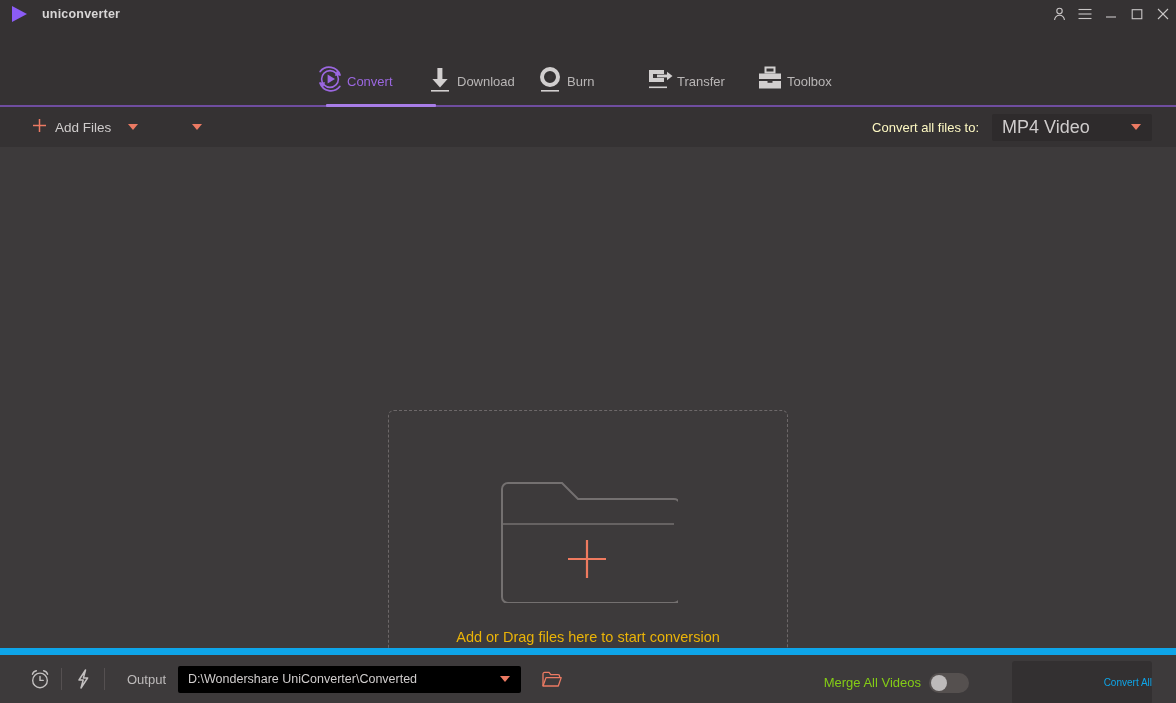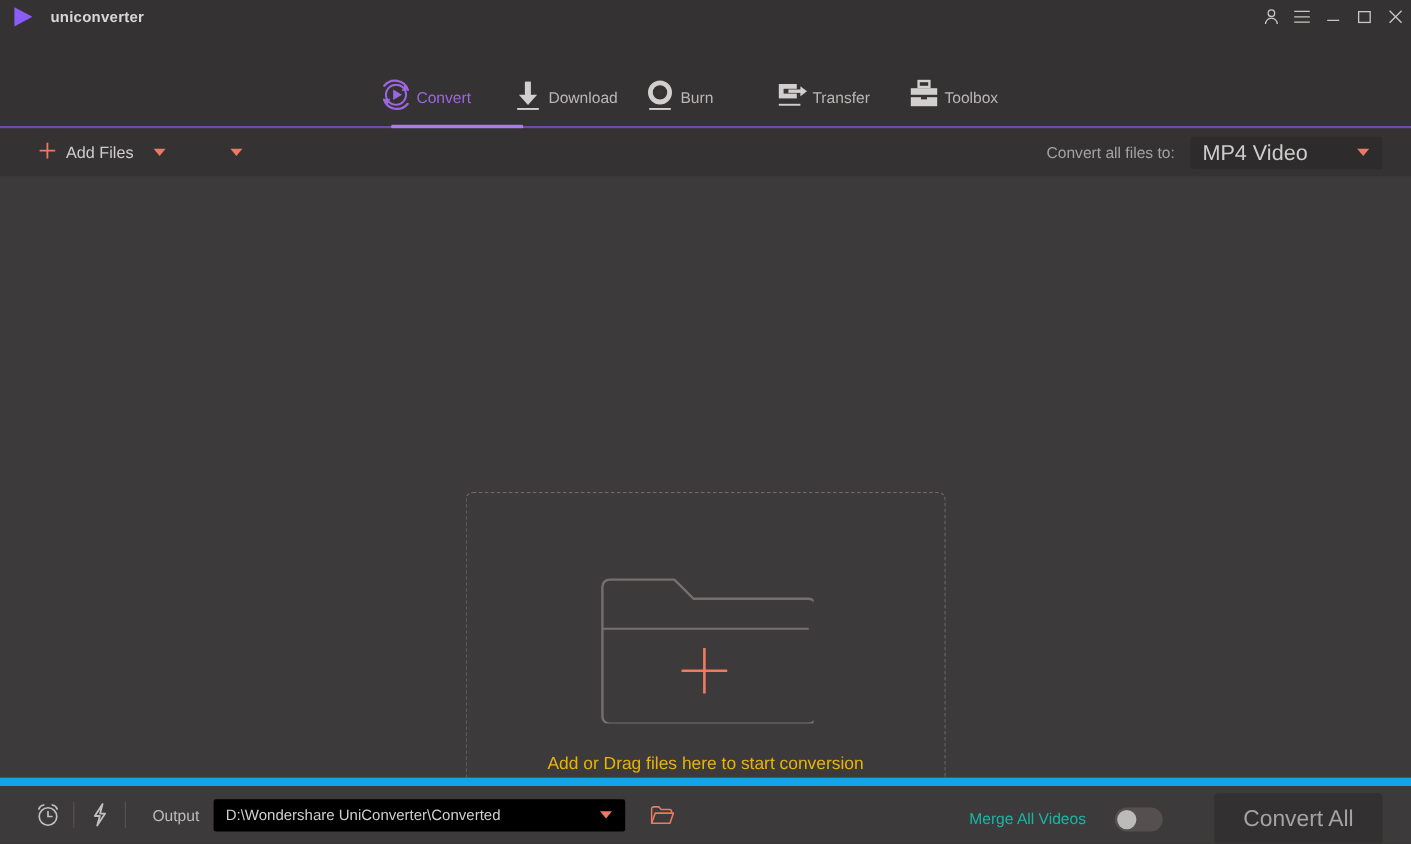--- a/index.html
+++ b/index.html
@@ -104,21 +104,21 @@
     padding:0 16px; height:29px;
     font-size:13px; color:#b7b4b4; cursor:pointer;
     background:transparent;
   }
   .seg-item.active { background:#2e2b2c; color:#d8d5d5; }
 
   .convert-to {
     position:absolute; right:24px; top:0;
     height:40px; display:flex; align-items:center; gap:13px;
   }
-  .convert-to-label { font-size:13px; color:#a3a3a3;margin-left:20px; }
+  .convert-to-label { font-size:13px; color:#fef9c3;margin-left:20px; }
   .fmt-select {
     width:160px; height:27px;
     background:#2e2b2c;
     border-radius:2px;
     display:flex; align-items:center;
     padding:0 10px; cursor:pointer;
     position:relative;
   }
   .fmt-value { font-size:18px; color:#cfcccc; }
   .fmt-select .caret { position:absolute; right:11px; }
@@ -174,37 +174,38 @@
   .out-field .caret { position:absolute; right:11px; }
   .folder-btn {
     width:42px; height:55px; margin-left:10px;
     display:flex; align-items:center; justify-content:center;
     cursor:pointer;
   }
   .bb-right {
     position:absolute; right:0; top:0; height:55px;
     display:flex; align-items:center; gap:0;
   }
-  .merge-label { font-size:13px; color:#14b8a6; margin-right:24px; }
+  .merge-label { font-size:13px; color:#84cc16; margin-right:8px; }
   .toggle {
     width:40px; height:20px; border-radius:10px;
     background:#55504f; position:relative; cursor:pointer;
     margin-right:43px;
   }
   .toggle .knob {
     position:absolute; top:2px; left:2px;
     width:16px; height:16px; border-radius:50%;
     background:#bdbaba;
   }
   .convert-all {
     width:140px; height:43px; margin-right:24px;
     background:#333031; border:none; border-radius:3px;
-    color:#a3a3a3; font-size:19px;
+    color:#0ea5e9; font-size:10px;
     font-family:"Liberation Sans", sans-serif;
     cursor:default;
+    text-align:right;
   }
 </style>
 </head>
 <body>
 
 <div id="app">
 
   <div class="titlebar">
     <div class="brand">
       <span class="brand-logo">

